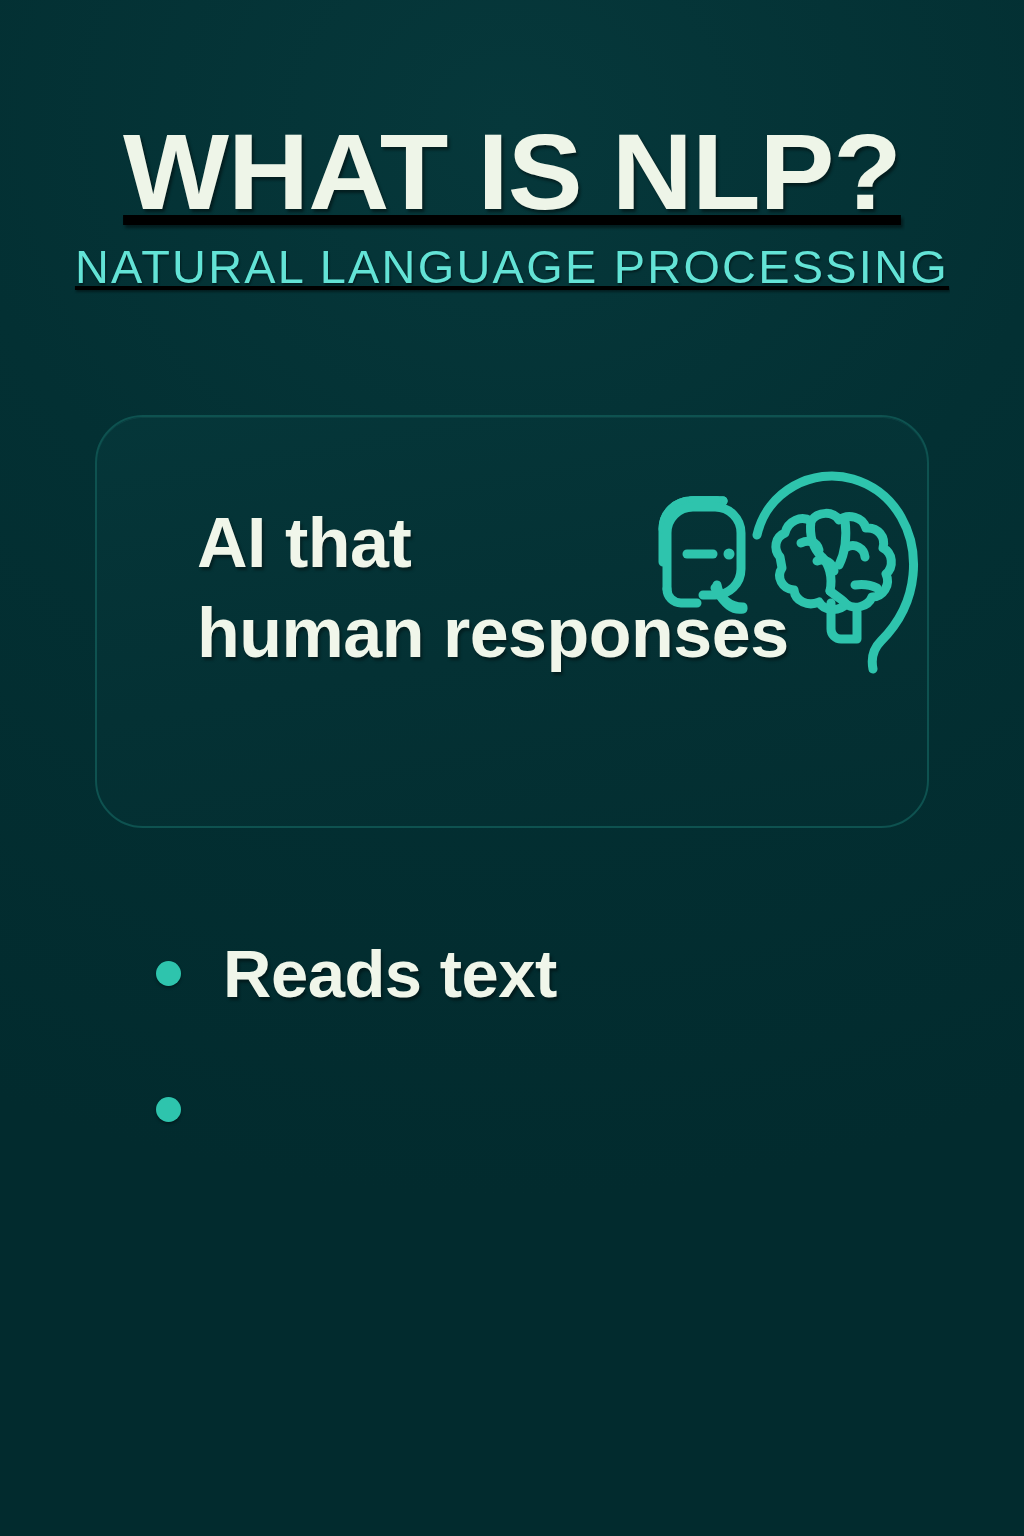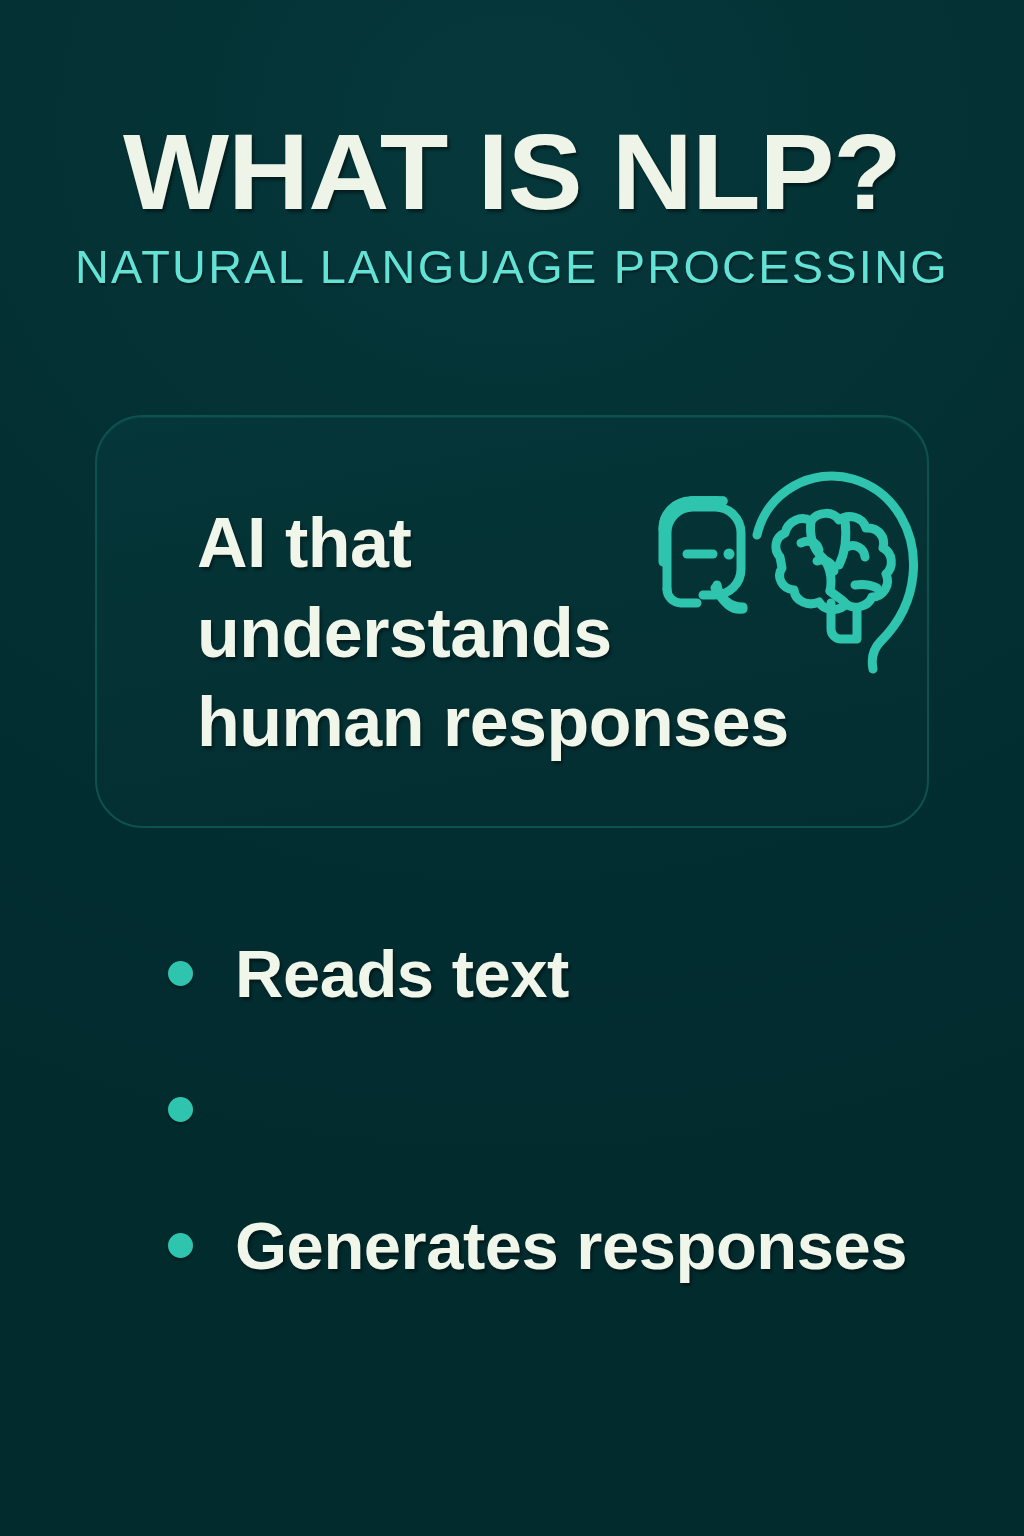--- a/index.html
+++ b/index.html
@@ -20,20 +20,21 @@
     -webkit-font-smoothing: antialiased;
   }
 
   
   .header {
     position: absolute;
     left: 0;
     right: 0;
     top: 118px;
     text-align: center;
+    text-decoration: underline;
   }
 
   .title {
     margin: 0;
     font-family: "Liberation Sans", sans-serif;
     font-size: 108px;
     line-height: 1.0;
     font-weight: 700;
     letter-spacing: -1px;
     color: #eef5e8;
@@ -95,21 +96,21 @@
     left: 508px;
     top: 40px;
     width: 330px;
     height: 240px;
   }
   .card-icon svg { display: block; width: 100%; height: 100%; }
 
   
   .bullets {
     position: absolute;
-    left: 168px;
+    left: 156px;
     top: 905px;
     right: 60px;
   }
 
   .bullet-row {
     display: flex;
     align-items: center;
     height: 136px;
   }
 
@@ -141,21 +142,20 @@
   <div class="header">
     <h1 class="title">WHAT IS NLP?</h1>
     <div class="subtitle">NATURAL LANGUAGE PROCESSING</div>
   </div>
 
   <div class="card">
     <div class="card-inner">
 
       <div class="card-text">
         <span class="ln">AI that</span>
-        <span class="ln">understands</span>
         <span class="ln">human responses</span>
       </div>
 
       <div class="card-icon">
         <svg viewBox="0 0 330 240" xmlns="http://www.w3.org/2000/svg" fill="none" stroke="#2ec4ad" stroke-width="9" stroke-linecap="round" stroke-linejoin="round">
 
           <path d="M58 105 L58 72 A28 28 0 0 1 86 44 L118 44"></path>
           <path d="M118 44 L 90 44"></path>
           <path d="M86 44 L118 44"></path>
           <path d="M58 72 A28 28 0 0 1 86 44 L112 44"></path>
@@ -211,20 +211,16 @@
 
     <div class="bullet-row">
       <span class="bullet-dot"></span>
       <span class="bullet-label">Reads text</span>
     </div>
 
     <div class="bullet-row">
       <span class="bullet-dot"></span>
     </div>
 
-    <div class="bullet-row">
-      <span class="bullet-dot"></span>
-      <span class="bullet-label">Generates responses</span>
-    </div>
 
   </div>
 
 </div>
 
 </body></html>

